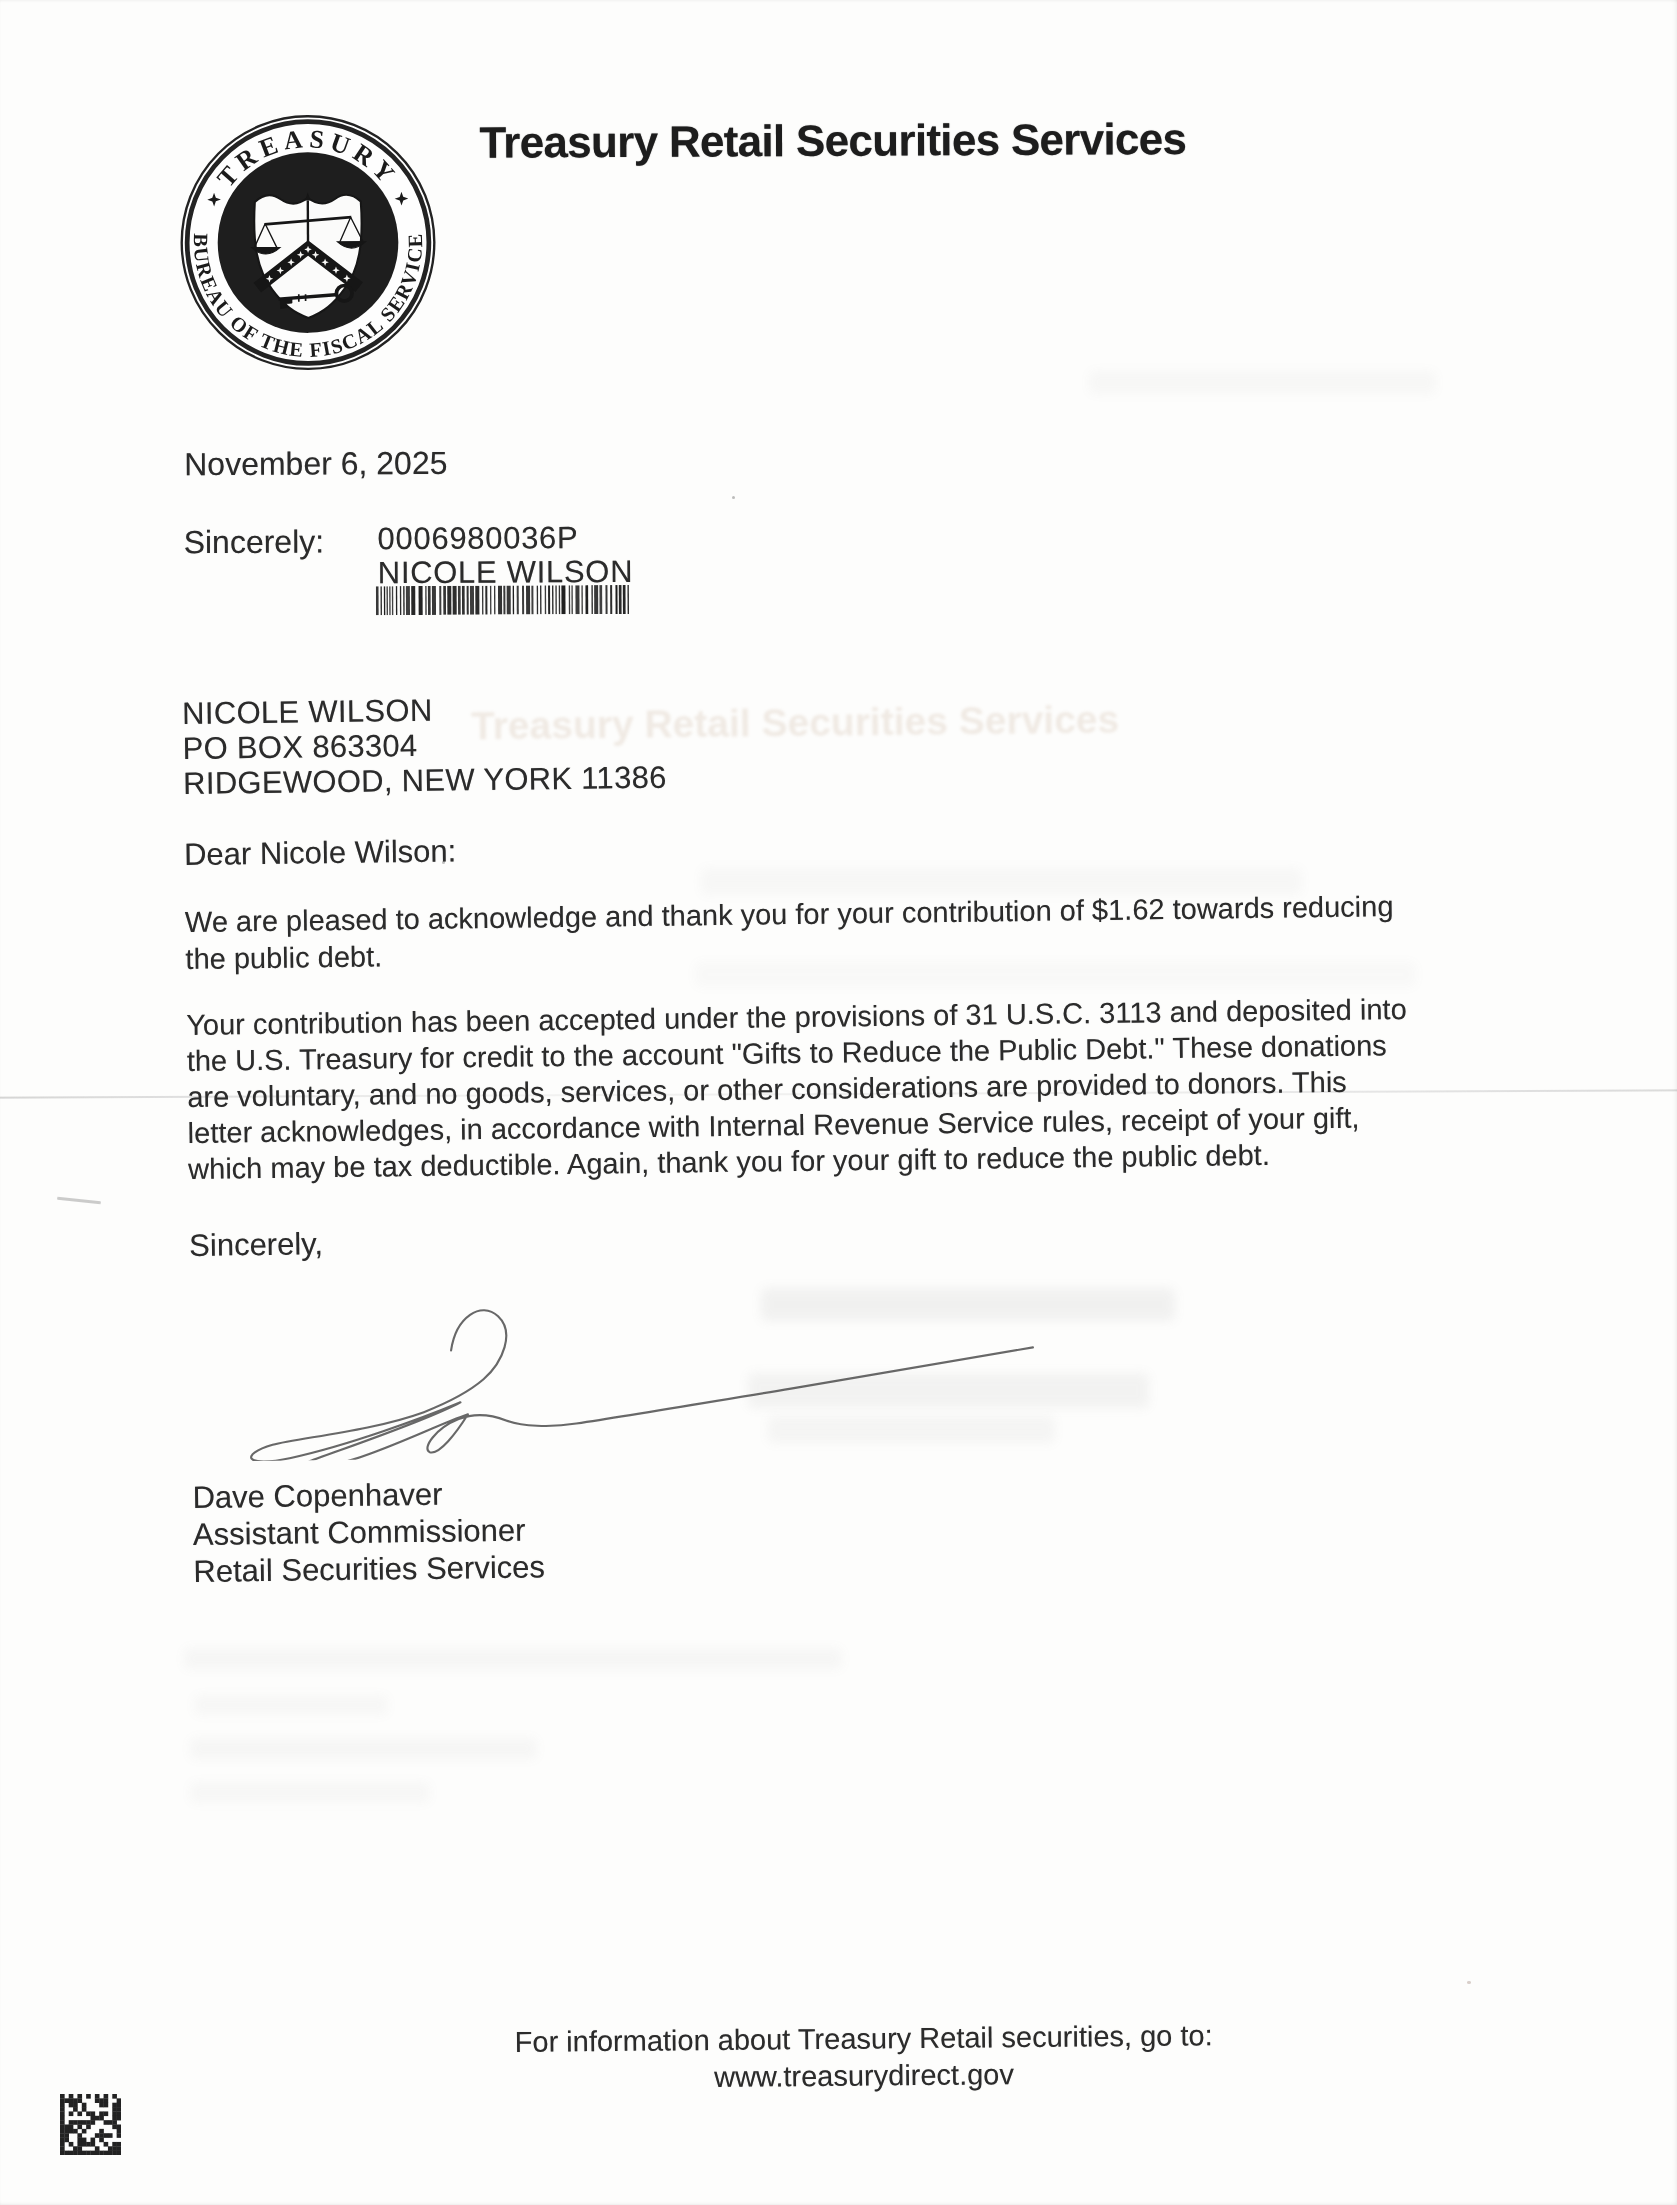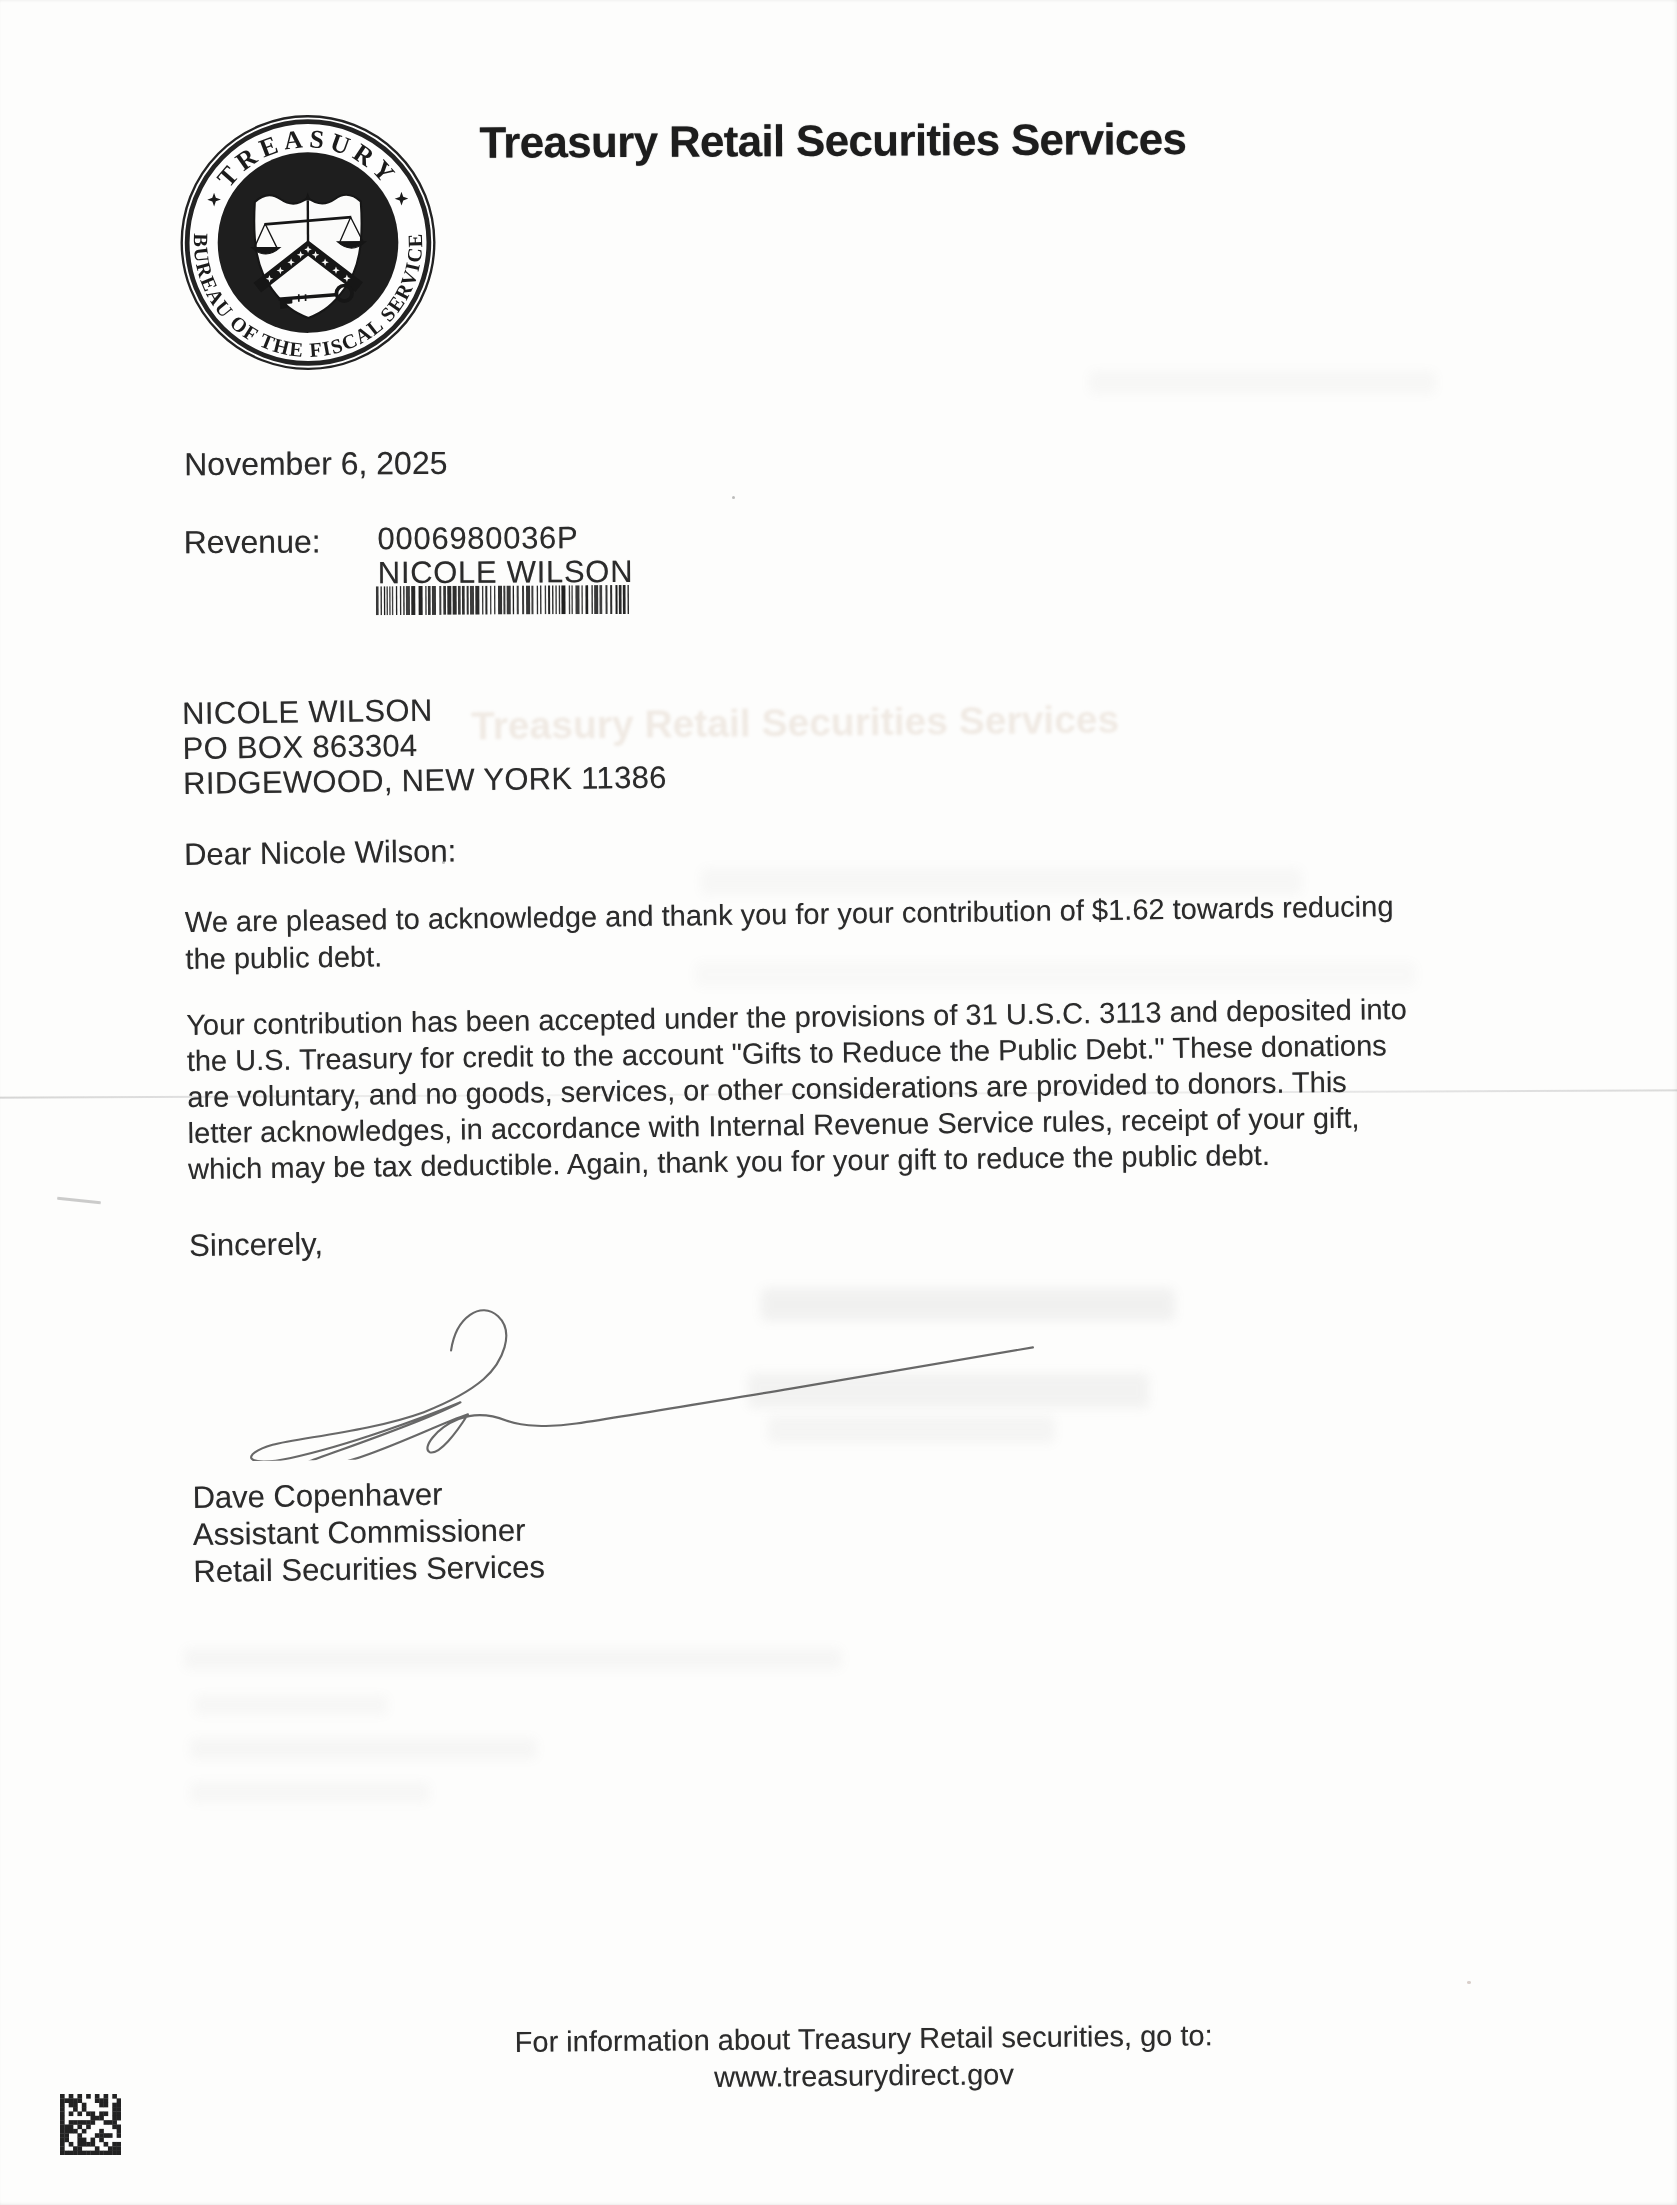--- a/index.html
+++ b/index.html
@@ -130,21 +130,21 @@
       <g stroke="#161616" fill="none">
         <path d="M 146,273 L 230,267" stroke-width="5"></path>
         <circle cx="243" cy="265" r="11.5" stroke-width="5.5"></circle>
         <path d="M 149,273 L 149,287 L 158,286 L 158,280 L 166,279 L 166,272 Z" fill="#161616" stroke-width="1"></path>
         <path d="M 176,277 L 176,266 M 186,276 L 186,266" stroke-width="2.5"></path>
       </g>
     </svg>
 
     <div class="agency-title">Treasury Retail Securities Services</div>
     <div class="date-line ink">November 6, 2025</div>
-    <div class="cust-label ink">Revenue:</div>
+    <div class="cust-label ink">Sincerely:</div>
     <div class="cust-id ink">0006980036P</div>
     <div class="cust-name ink">NICOLE WILSON</div>
     <svg class="barcode" viewBox="0 0 385 43" preserveAspectRatio="none" aria-hidden="true">
         <rect x="0" y="0" width="4" height="43" fill="#1c1c1c" opacity="0.8738676619529724"></rect>
         <rect x="7" y="0" width="2" height="43" fill="#1c1c1c" opacity="0.9409933757781982"></rect>
         <rect x="12" y="0" width="2" height="43" fill="#1c1c1c" opacity="0.9847587871551513"></rect>
         <rect x="16" y="0" width="2" height="43" fill="#1c1c1c" opacity="0.857734088897705"></rect>
         <rect x="20" y="0" width="2" height="43" fill="#1c1c1c" opacity="0.830626139640808"></rect>
         <rect x="24" y="0" width="2" height="43" fill="#1c1c1c" opacity="0.8329588293284177"></rect>
         <rect x="30" y="0" width="2" height="43" fill="#1c1c1c" opacity="0.9657241797447205"></rect>

